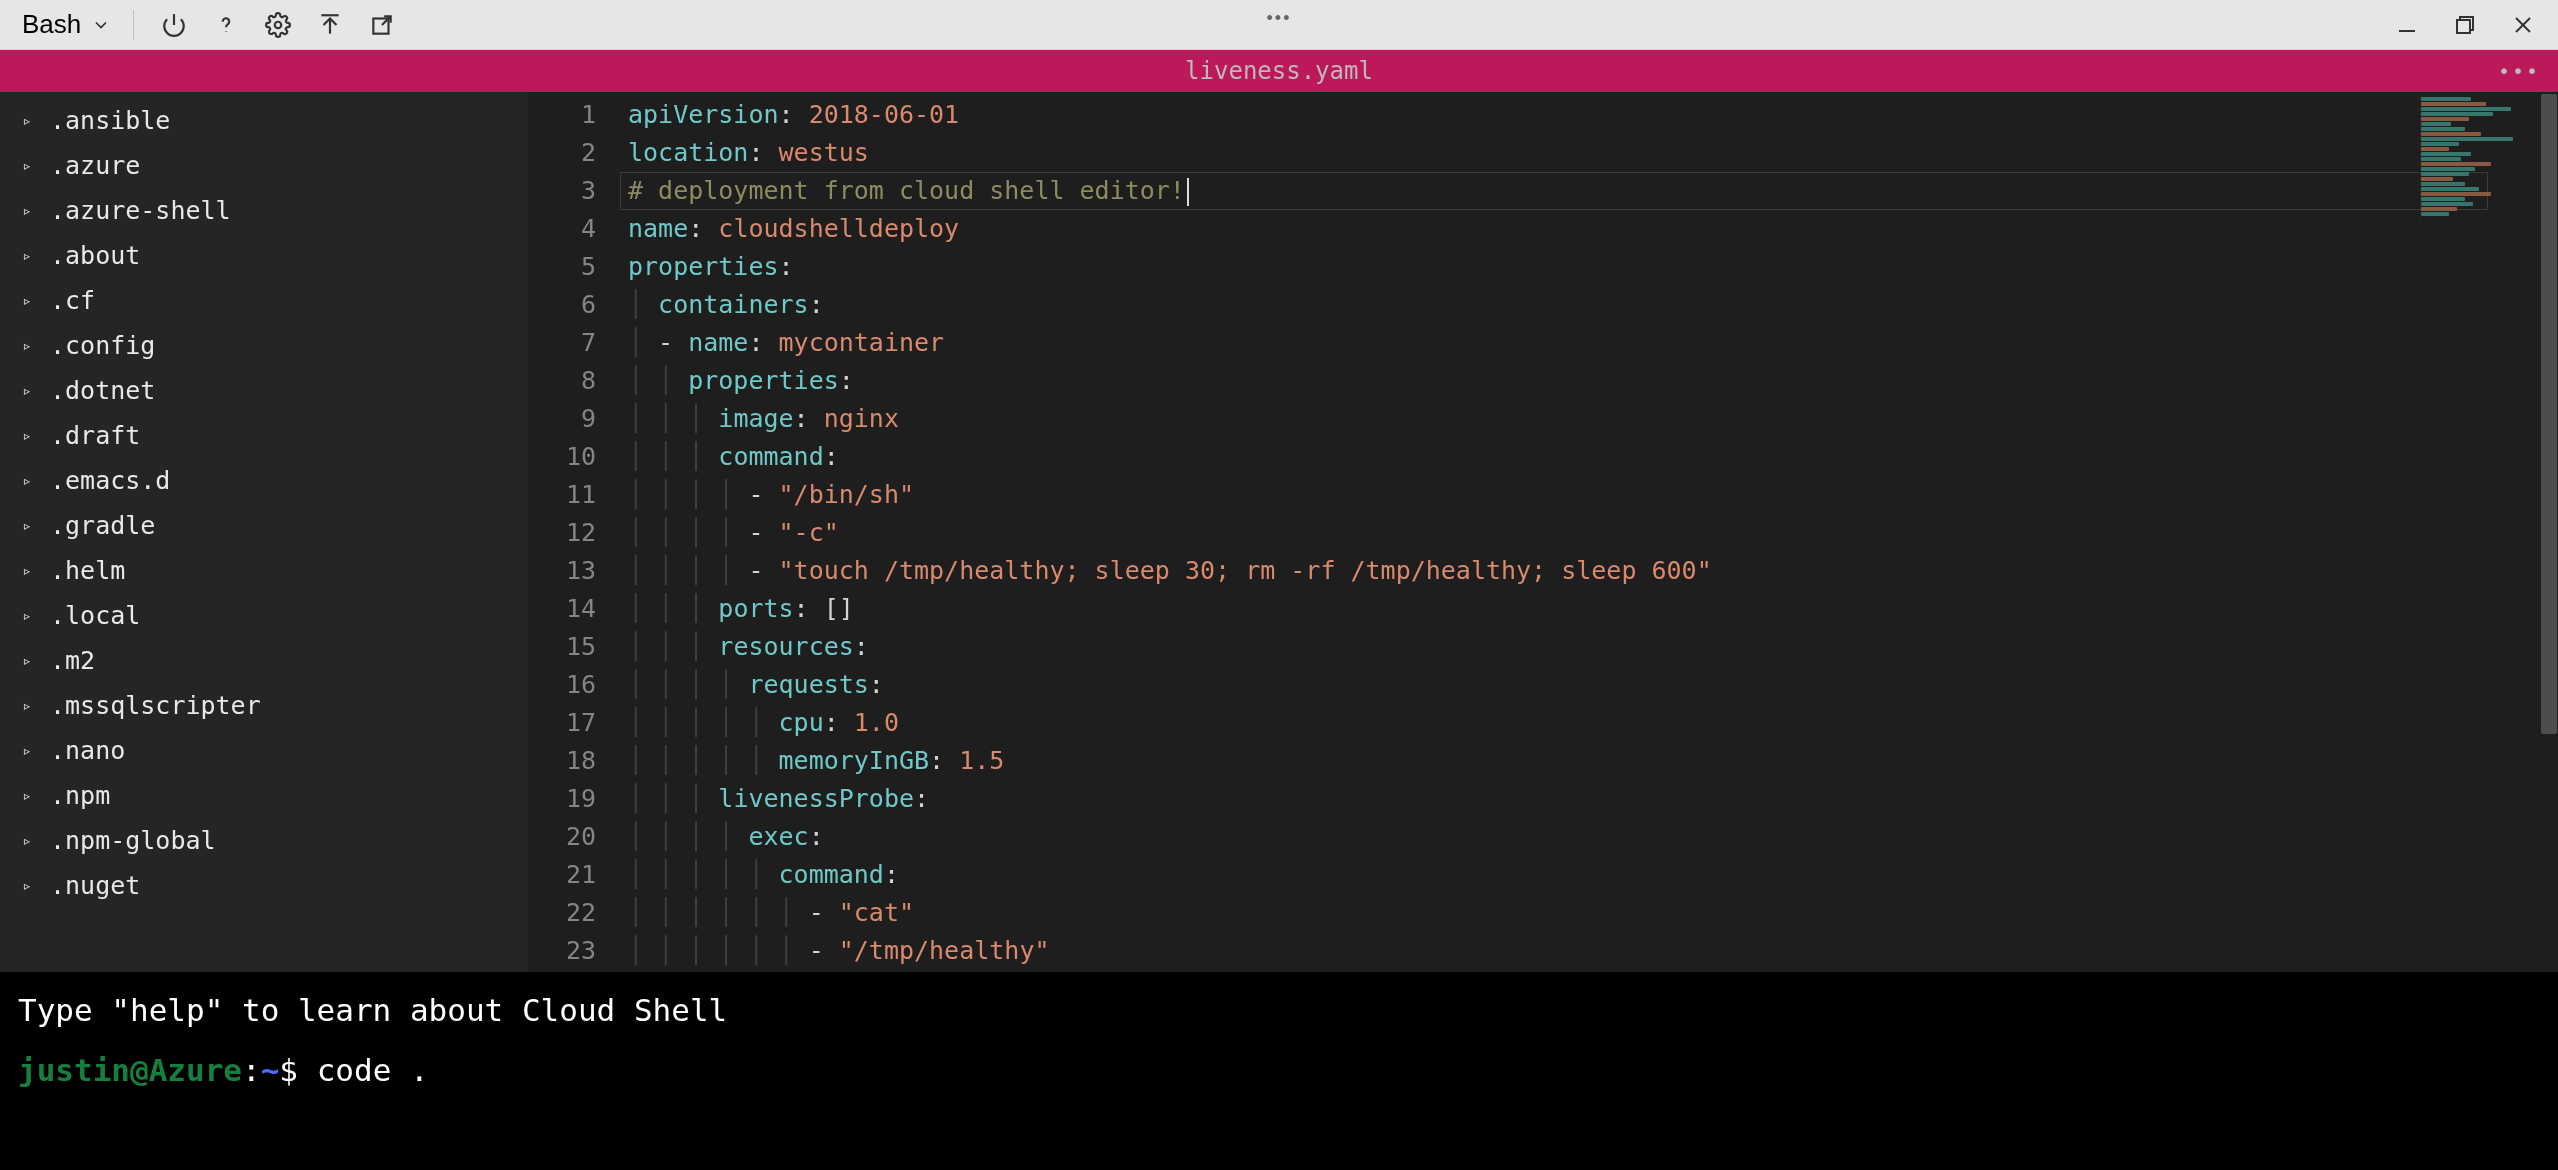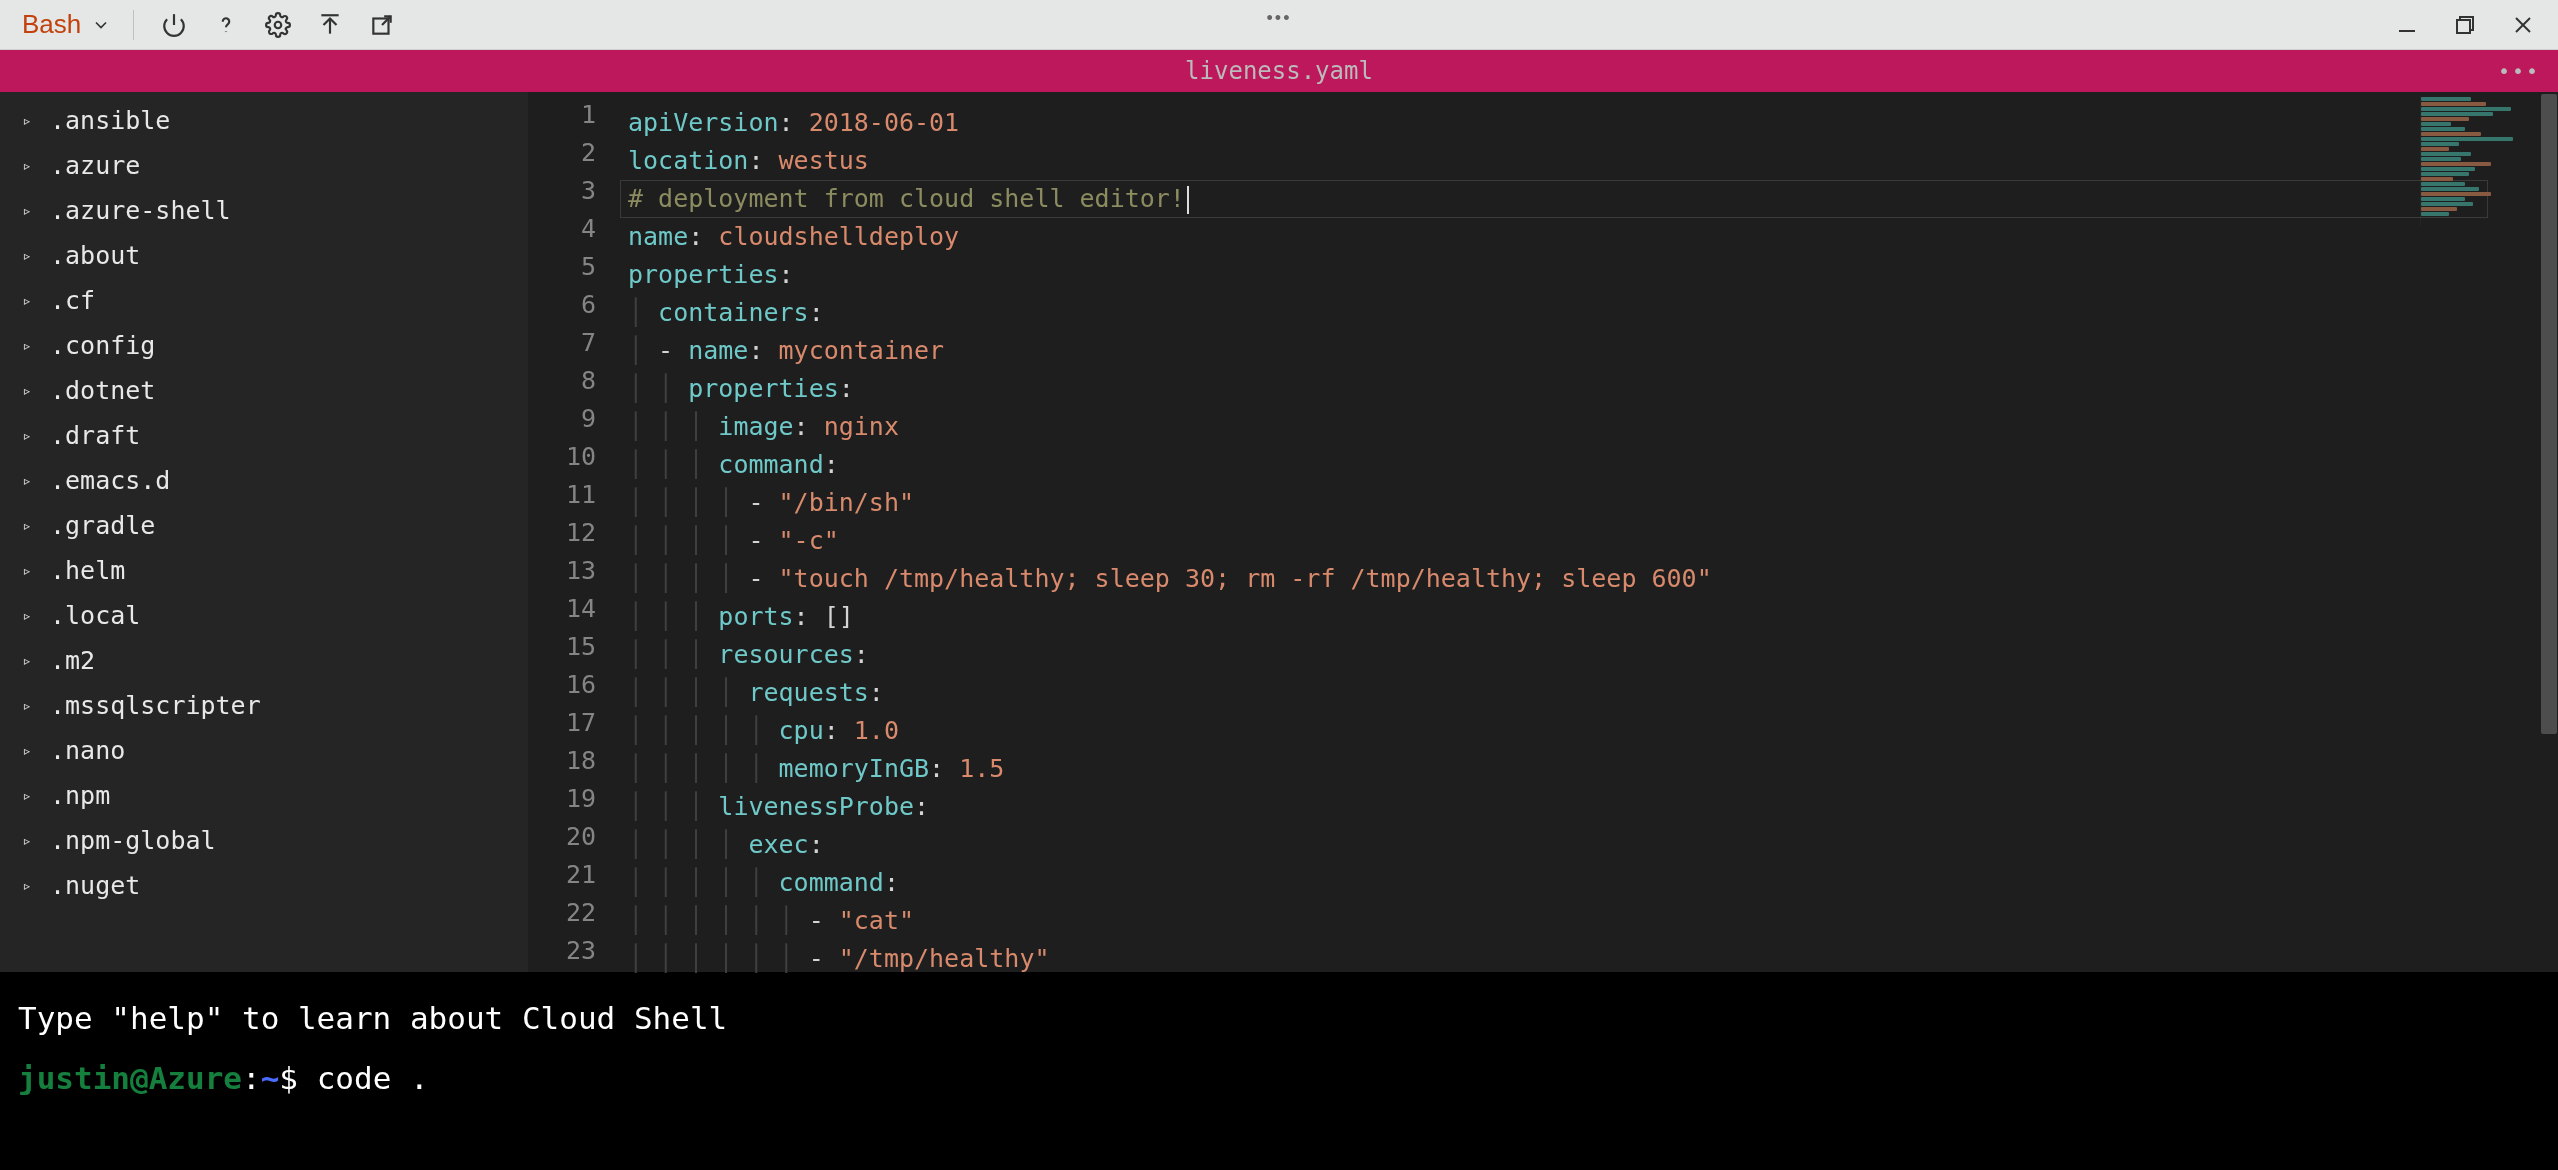--- a/index.html
+++ b/index.html
@@ -2,41 +2,41 @@
 <html><head>
 <meta charset="utf-8">
 <style>
   * { margin:0; padding:0; box-sizing:border-box; }
   html, body {
     width:2558px; height:1170px;
     font-family: "Segoe UI", "Helvetica Neue", Arial, sans-serif;
     background:#000;
     overflow:hidden;
   }
-  .mono { font-family: Menlo, Consolas, "Courier New", monospace; margin-top: 8px; }
+  .mono { font-family: Menlo, Consolas, "Courier New", monospace; }
 
   
   .toolbar {
     width:100%;
     height:50px;
     background:#e5e6e6;
     display:flex;
     align-items:center;
     padding:0 14px;
     color:#333;
     border-bottom:1px solid #d0d0d0;
     position:relative;
   }
   .shell-select {
     display:flex;
     align-items:center;
     font-size:26px;
     padding:4px 8px;
     cursor:pointer;
-    color:#c2410c;
+    color:#000000;
   }
   .shell-select svg { margin-left:10px; }
   .tb-sep {
     width:1px; height:30px;
     background:#c0c0c0;
     margin:0 14px;
   }
   .tb-btn {
     width:40px; height:40px;
     display:flex; align-items:center; justify-content:center;

